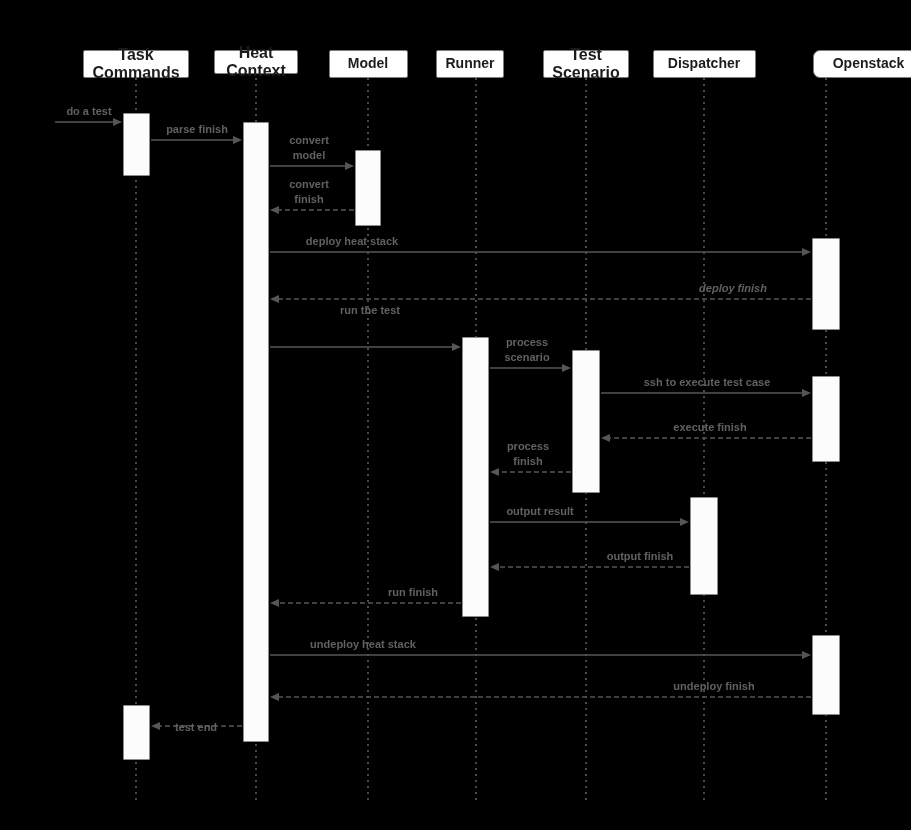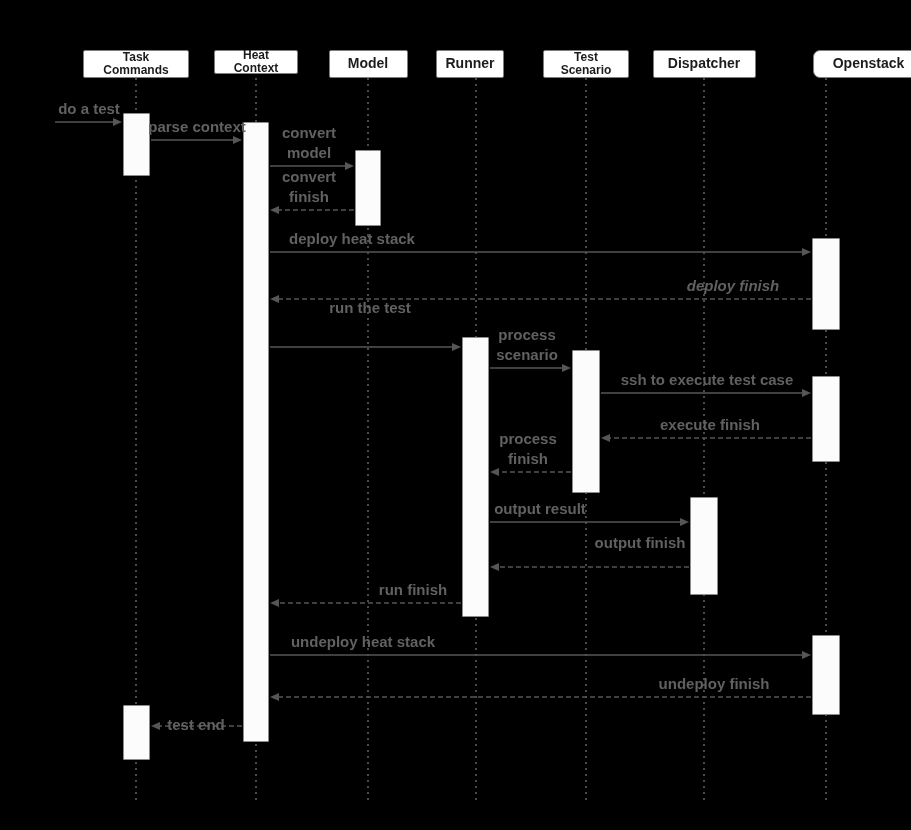--- a/index.html
+++ b/index.html
@@ -16,31 +16,31 @@
   .arrowhead{fill:var(--arrow,#555);stroke:none;}
   .actor-box{
     position:absolute;z-index:2;box-sizing:border-box;
     background:var(--box-fill,#fff);
     border:1px solid var(--box-border,#7a7a7a);
     border-radius:2px;
     display:flex;align-items:center;justify-content:center;
     color:var(--box-text,#1c1c1c);font-weight:bold;font-size:14px;
     text-align:center;
   }
-  .actor-box.small{font-size:12px;}
+  .actor-box.small{font-size:16px;}
   .actor-box span{white-space:pre-line;line-height:1.12;}
   .activation{
     position:absolute;z-index:1;box-sizing:border-box;border-radius:1px;
     background:var(--activation-fill,#fdfdfd);
     border:1px solid var(--activation-border,#8a8a8a);
   }
   .msg-label{
     position:absolute;z-index:4;
     color:var(--label-text,#5f5f5f);
-    font-size:15px;font-weight:bold;text-align:center;
+    font-size:11px;font-weight:bold;text-align:center;
     white-space:pre-line;line-height:1.3;
   }
 </style>
 </head>
 <body>
 
 <div id="stage" style="--background: #000000; --box-fill: #ffffff; --box-border: #7d7d7d; --box-text: #1c1c1c; --lifeline: #5c5c5c; --arrow: #565656; --label-text: #616161; --activation-fill: #fcfcfc; --activation-border: #8c8c8c;">
   <svg id="line-layer" class="svg-layer" width="911" height="830">
       <line x1="136" y1="78" x2="136" y2="800" class="lifeline" stroke-dasharray="2 4"></line>
       <line x1="256" y1="78" x2="256" y2="800" class="lifeline" stroke-dasharray="2 4"></line>
@@ -114,33 +114,33 @@
     <div class="activation" style="left: 243px; top: 122px; width: 26px; height: 620px;"></div>
     <div class="activation" style="left: 355px; top: 150px; width: 26px; height: 76px;"></div>
     <div class="activation" style="left: 812px; top: 238px; width: 28px; height: 92px;"></div>
     <div class="activation" style="left: 462px; top: 337px; width: 27px; height: 280px;"></div>
     <div class="activation" style="left: 572px; top: 350px; width: 28px; height: 143px;"></div>
     <div class="activation" style="left: 812px; top: 376px; width: 28px; height: 86px;"></div>
     <div class="activation" style="left: 690px; top: 497px; width: 28px; height: 98px;"></div>
     <div class="activation" style="left: 812px; top: 635px; width: 28px; height: 80px;"></div>
     <div class="activation" style="left: 123px; top: 705px; width: 27px; height: 55px;"></div>
     <div class="msg-label" style="left: 49px; width: 80px; bottom: 712px;">do a test</div>
-    <div class="msg-label" style="left: 147px; width: 100px; bottom: 694px;">parse context</div>
+    <div class="msg-label" style="left: 147px; width: 100px; bottom: 694px;">parse finish</div>
     <div class="msg-label" style="left: 269px; width: 80px; bottom: 668px;">convert
 model</div>
     <div class="msg-label" style="left: 269px; width: 80px; bottom: 624px;">convert
 finish</div>
     <div class="msg-label" style="left: 282px; width: 140px; bottom: 582px;">deploy heat stack</div>
     <div class="msg-label" style="left: 678px; width: 110px; bottom: 535px; font-style: italic;">deploy finish</div>
     <div class="msg-label" style="left: 320px; width: 100px; bottom: 513px;">run the test</div>
     <div class="msg-label" style="left: 487px; width: 80px; bottom: 466px;">process
 scenario</div>
     <div class="msg-label" style="left: 617px; width: 180px; bottom: 441px;">ssh to execute test case</div>
     <div class="msg-label" style="left: 650px; width: 120px; bottom: 396px; margin-top: 32px;">execute finish</div>
     <div class="msg-label" style="left: 488px; width: 80px; bottom: 362px;">process
 finish</div>
     <div class="msg-label" style="left: 485px; width: 110px; bottom: 312px; margin-top: 24px;">output result</div>
-    <div class="msg-label" style="left: 585px; width: 110px; bottom: 278px;">output finish</div>
+    <div class="msg-label" style="left: 585px; width: 110px; bottom: 267px;">output finish</div>
     <div class="msg-label" style="left: 368px; width: 90px; bottom: 231px;">run finish</div>
     <div class="msg-label" style="left: 283px; width: 160px; bottom: 179px;">undeploy heat stack</div>
     <div class="msg-label" style="left: 649px; width: 130px; bottom: 137px;">undeploy finish</div>
     <div class="msg-label" style="left: 156px; width: 80px; bottom: 96px;">test end</div>
   </div>
 
 </body></html>

